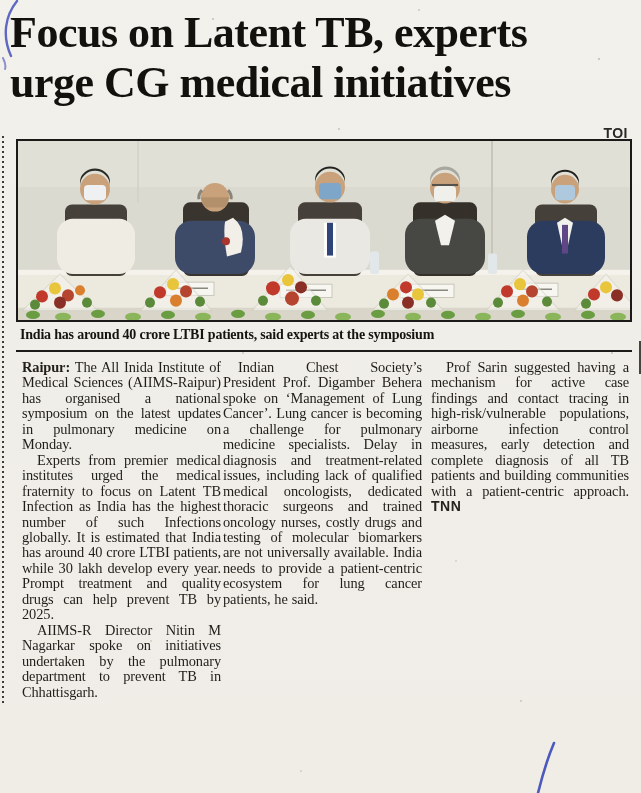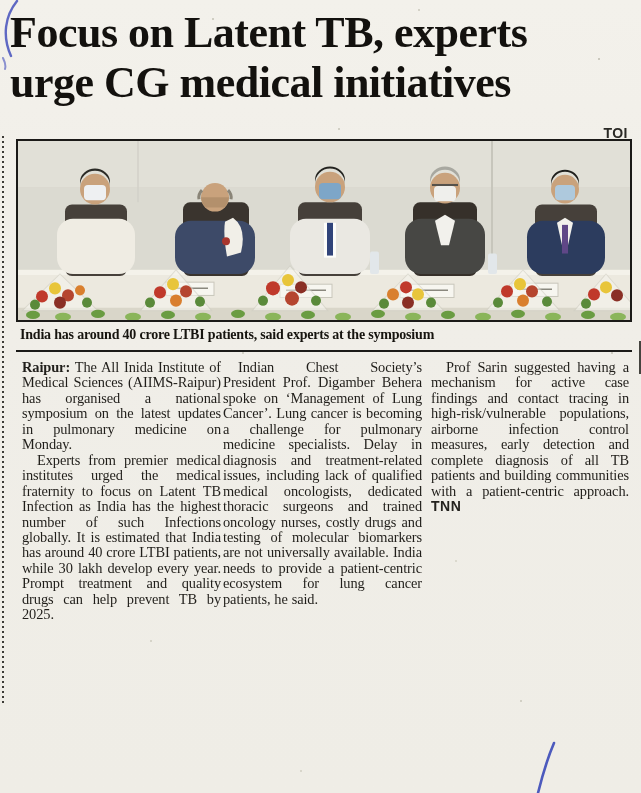--- a/index.html
+++ b/index.html
@@ -242,20 +242,21 @@
       </g>
     </svg>
   </figure>
 
   <div class="caption">India has around 40 crore LTBI patients, said experts at the symposium</div>
   <div class="caption-rule"></div>
 
   <div class="col col1">
     <p class="p"><b class="lead">Raipur:</b> <span>The All Inida Institute of Medical Sciences (AIIMS-Raipur) has organised a national symposium on the latest updates in pulmonary medicine on Monday.</span></p>
     <p class="p ind">Experts from premier medical institutes urged the medical fraternity to focus on Latent TB Infection as India has the highest number of such Infections globally. It is estimated that India has around 40 crore LTBI patients, while 30 lakh develop every year. Prompt treatment and quality drugs can help prevent TB by 2025.</p>
+    <p class="p ind">AIIMS-R Director Nitin M Nagarkar spoke on initiatives undertaken by the pulmonary department to prevent TB in Chhattisgarh.</p>
   </div>
 
   <div class="col col2">
     <p class="p ind">Indian Chest Society’s President Prof. Digamber Behera spoke on ‘Management of Lung Cancer’. Lung cancer is becoming a challenge for pulmonary medicine specialists. Delay in diagnosis and treatment-related issues, including lack of qualified medical oncologists, dedicated thoracic surgeons and trained oncology nurses, costly drugs and testing of molecular biomarkers are not universally available. India needs to provide a patient-centric ecosystem for lung cancer patients, he said.</p>
   </div>
 
   <div class="col col3">
     <p class="p ind"><span>Prof Sarin suggested having a mechanism for active case findings and contact tracing in high-risk/vulnerable populations, airborne infection control measures, early detection and complete diagnosis of all TB patients and building communities with a patient-centric approach.</span> <span class="tnn">TNN</span></p>
   </div>
 

